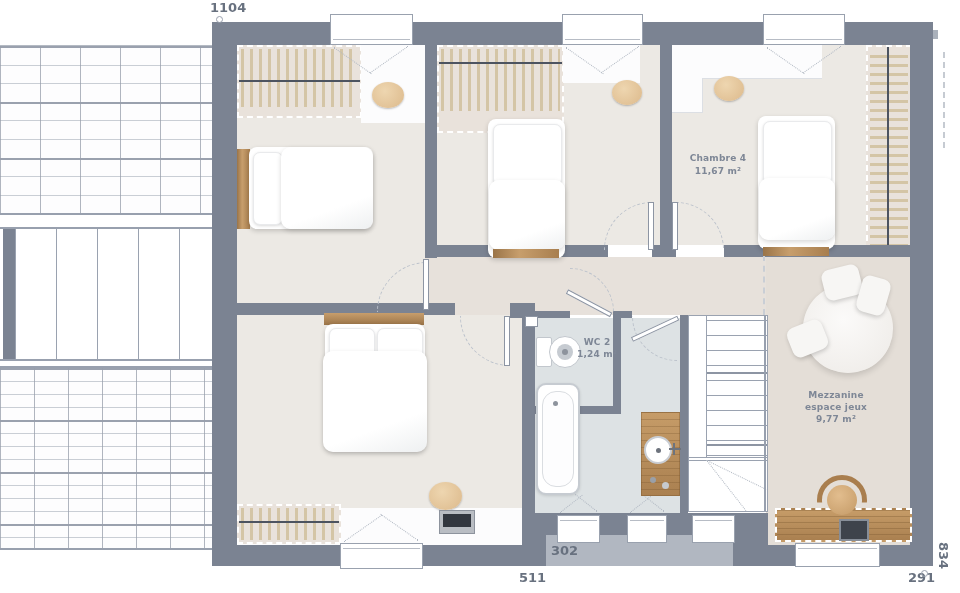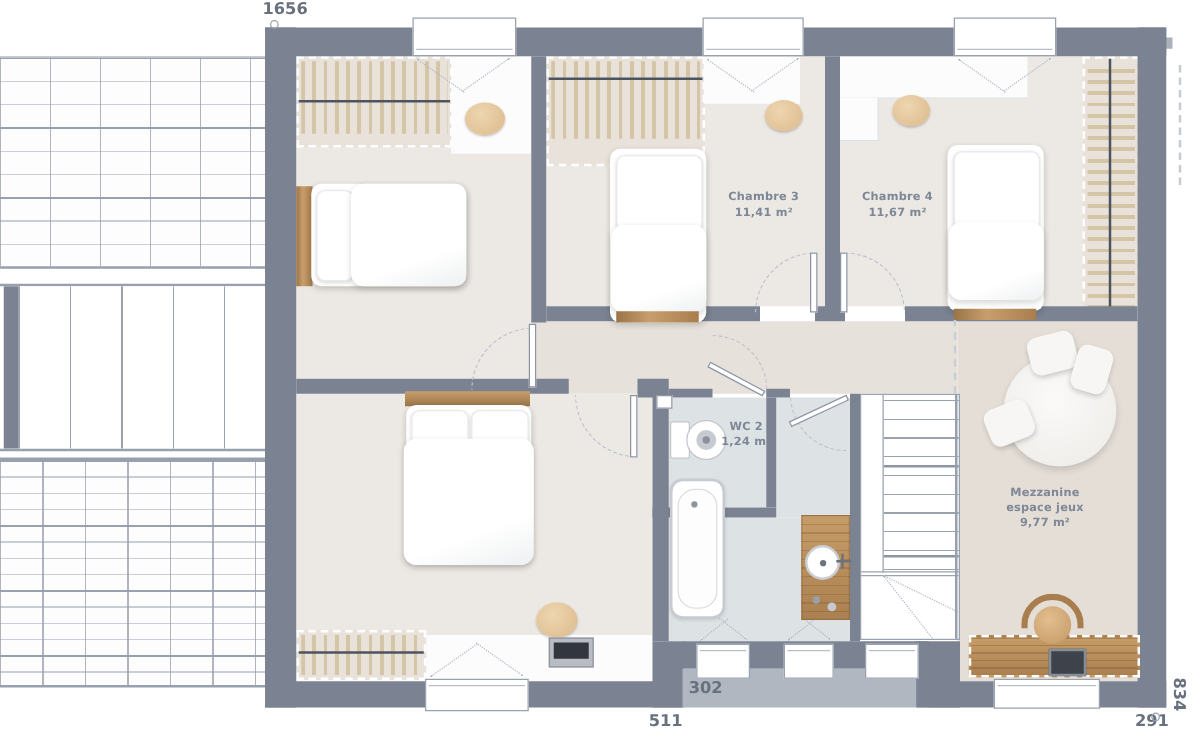--- a/index.html
+++ b/index.html
@@ -207,39 +207,35 @@
   <div class="abs" style="left:803px;top:284px;width:90px;height:89px;border-radius:50%;background:radial-gradient(circle at 45% 40%,#fbfaf9,#edeae6);box-shadow:0 3px 6px rgba(0,0,0,.14)"></div>
   <div class="cushion" style="left:823px;top:267px;width:38px;height:31px;transform:rotate(-14deg)"></div>
   <div class="cushion" style="left:859px;top:277px;width:29px;height:37px;transform:rotate(16deg)"></div>
   <div class="cushion" style="left:789px;top:323px;width:37px;height:31px;transform:rotate(-22deg)"></div>
   <div class="abs" style="left:775px;top:508px;width:137px;height:34px;background:linear-gradient(180deg,#c69c68,#aa8050);border:2px dashed #fff;box-sizing:border-box"></div>
   <div class="abs" style="left:777px;top:510px;width:133px;height:30px;background:repeating-linear-gradient(180deg,rgba(120,85,45,.35) 0 1px,rgba(0,0,0,0) 1px 6px)"></div>
   <div class="abs" style="left:817px;top:475px;width:50px;height:50px;border:5px solid #a97e4e;border-radius:50%;box-sizing:border-box;clip-path:inset(0 0 45% 0)"></div>
   <div class="abs" style="left:827px;top:485px;width:30px;height:30px;border-radius:50%;background:radial-gradient(circle at 40% 35%,#e2bd8e,#c49a66)"></div>
   <div class="abs" style="left:839px;top:519px;width:30px;height:22px;background:#3e434b;border:2px solid #878e98;box-sizing:border-box"></div>
 
-  <div class="label" style="left:551px;top:152px;width:120px">
-    <span>Chambre 3</span>
-    <span>11,41 m²</span>
-  </div>
   <div class="label" style="left:658px;top:152px;width:120px">
     <span>Chambre 4</span>
     <span>11,67 m²</span>
   </div>
   <div class="label" style="left:537px;top:336px;width:120px;line-height:12px">
     <span>WC 2</span>
     <span>1,24 m²</span>
   </div>
   <div class="label" style="left:776px;top:389px;width:120px;line-height:12px">
     <span>Mezzanine</span>
     <span>espace jeux</span>
     <span>9,77 m²</span>
   </div>
 
-  <div class="dim" style="left:210px;top:0">1656</div>
+  <div class="dim" style="left:210px;top:0">1104</div>
   <div class="dimc" style="left:216px;top:16px"></div>
   <div class="dim" style="left:519px;top:570px">511</div>
   <div class="dim" style="left:551px;top:543px">302</div>
   <div class="dim" style="left:908px;top:570px">291</div>
   <div class="dimc" style="left:921px;top:570px"></div>
   <div class="dim" style="left:923px;top:548px;width:40px;text-align:center;transform:rotate(90deg)">834</div>
 
 </div>
 
 </body></html>

